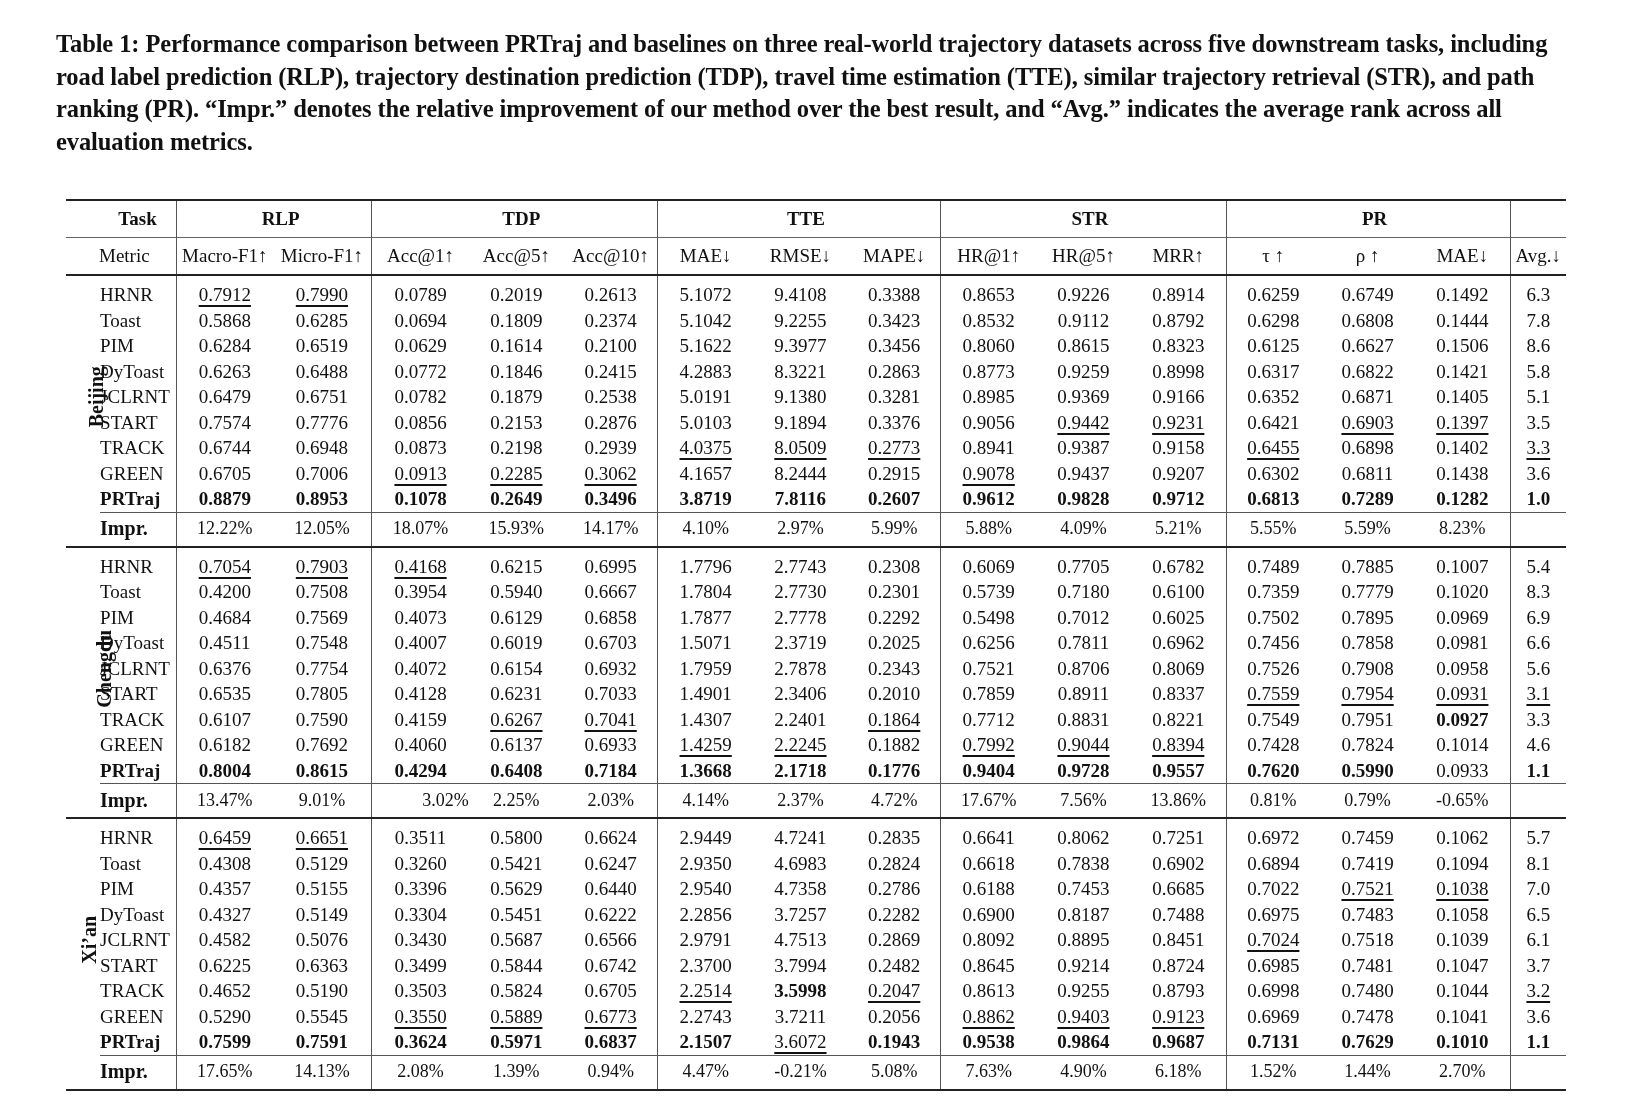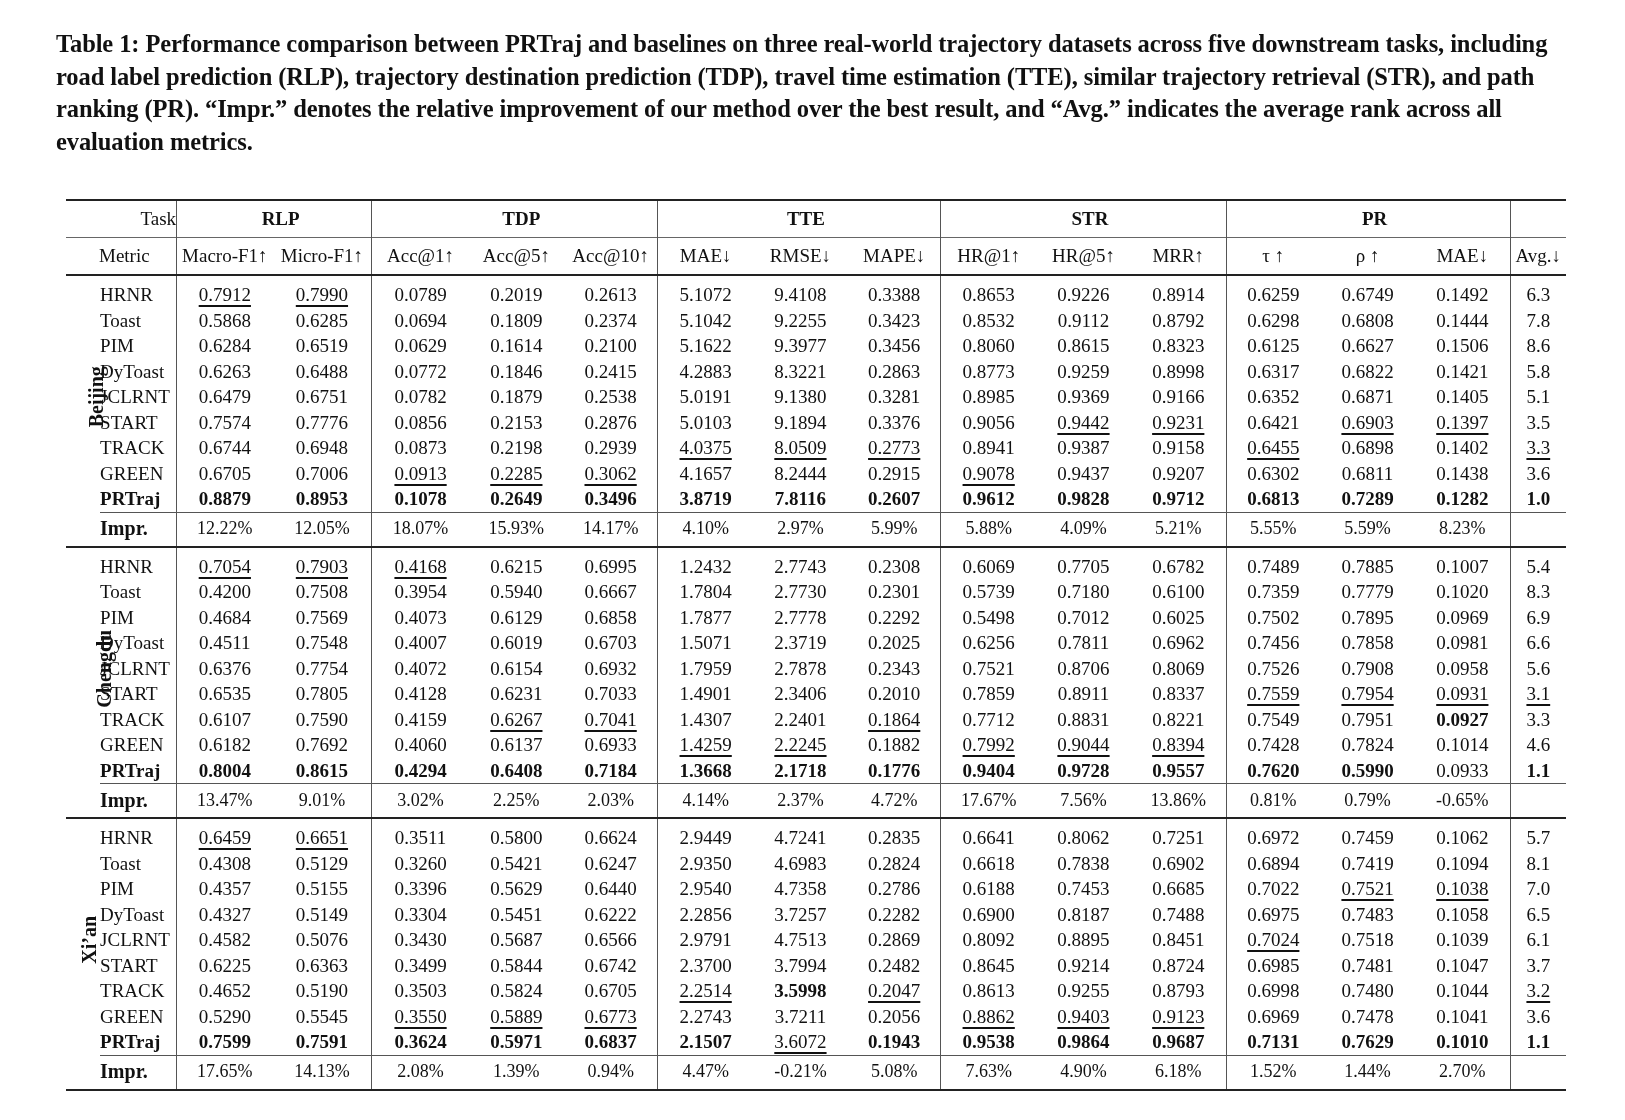--- a/index.html
+++ b/index.html
@@ -5,21 +5,21 @@
   html, body { margin: 0; padding: 0; background: #ffffff; }
   body { width: 1625px; height: 1120px; position: relative; overflow: hidden;
          font-family: "Liberation Serif", "DejaVu Serif", serif; color: #111; }
   .caption { position: absolute; left: 56px; top: 28px; width: 1525px;
              font-weight: bold; font-size: 24.5px; line-height: 32.5px; letter-spacing: -0.1px; }
   .tbl-wrap { position: absolute; left: 66px; top: 199px; width: 1500px; }
   table { border-collapse: collapse; width: 1500px; table-layout: fixed; font-size: 19px; }
   td, th { padding: 0; text-align: center; white-space: nowrap; height: 25.5px; line-height: 25.5px; font-weight: normal; }
   .toprule { border-top: 2px solid #222; }
   .botrule { border-bottom: 2px solid #222; }
-  th.task { font-weight: normal; text-align: right; padding-left: 33px; height: 36px; }
+  th.task { font-weight: bold; text-align: center; padding-left: 33px; height: 36px; }
   th.grp { font-weight: bold; height: 36px; padding-left: 13px; }
   tr.metric td { height: 36px; }
   tr.metric td.lbl { text-align: left; padding-left: 33px; }
   .vl { border-left: 1.5px solid #555; }
   td.city { width: 33px; }
   .city-label { display: inline-block; transform: rotate(-90deg); font-weight: bold; font-size: 20px; white-space: nowrap; }
   td.model { text-align: left; padding-left: 0; }
   td.model.b, td.b { font-weight: bold; }
   .u { text-decoration: underline; text-underline-offset: 4px; text-decoration-thickness: 1.5px; }
   tr.impr td { height: 33px; font-family: "Liberation Serif", serif; font-size: 18px; }
@@ -267,21 +267,21 @@
           <td class="vl" style="border-top: 1.5px solid rgb(85, 85, 85);"></td>
         </tr>
         <tr class="first sep">
           <td class="city" rowspan="9"><span class="city-label">Chengdu</span></td>
           <td class="model">HRNR</td>
           <td class="vl"><span class="u">0.7054</span></td>
           <td class=""><span class="u">0.7903</span></td>
           <td class="vl"><span class="u">0.4168</span></td>
           <td class=""><span>0.6215</span></td>
           <td class=""><span>0.6995</span></td>
-          <td class="vl"><span>1.2432</span></td>
+          <td class="vl"><span>1.7796</span></td>
           <td class=""><span>2.7743</span></td>
           <td class=""><span>0.2308</span></td>
           <td class="vl"><span>0.6069</span></td>
           <td class=""><span>0.7705</span></td>
           <td class=""><span>0.6782</span></td>
           <td class="vl"><span>0.7489</span></td>
           <td class=""><span>0.7885</span></td>
           <td class=""><span>0.1007</span></td>
           <td class="vl"><span>5.4</span></td>
         </tr>
@@ -427,21 +427,21 @@
           <td class="vl b"><span>0.7620</span></td>
           <td class="b"><span>0.5990</span></td>
           <td class=""><span>0.0933</span></td>
           <td class="vl b"><span>1.1</span></td>
         </tr>
         <tr class="impr">
           <td></td>
           <td class="ilbl rc" style="border-top: 1.5px solid rgb(85, 85, 85);">Impr.</td>
           <td class="vl" style="border-top: 1.5px solid rgb(85, 85, 85);">13.47%</td>
           <td class="" style="border-top: 1.5px solid rgb(85, 85, 85);">9.01%</td>
-          <td class="vl" style="border-top: 1.5px solid rgb(85, 85, 85);">3.02%</td>
+          <td class="vl" style="border-top: 1.5px solid rgb(85, 85, 85); text-align: right;">3.02%</td>
           <td class="" style="border-top: 1.5px solid rgb(85, 85, 85);">2.25%</td>
           <td class="" style="border-top: 1.5px solid rgb(85, 85, 85);">2.03%</td>
           <td class="vl" style="border-top: 1.5px solid rgb(85, 85, 85);">4.14%</td>
           <td class="" style="border-top: 1.5px solid rgb(85, 85, 85);">2.37%</td>
           <td class="" style="border-top: 1.5px solid rgb(85, 85, 85);">4.72%</td>
           <td class="vl" style="border-top: 1.5px solid rgb(85, 85, 85);">17.67%</td>
           <td class="" style="border-top: 1.5px solid rgb(85, 85, 85);">7.56%</td>
           <td class="" style="border-top: 1.5px solid rgb(85, 85, 85);">13.86%</td>
           <td class="vl" style="border-top: 1.5px solid rgb(85, 85, 85);">0.81%</td>
           <td class="" style="border-top: 1.5px solid rgb(85, 85, 85);">0.79%</td>

